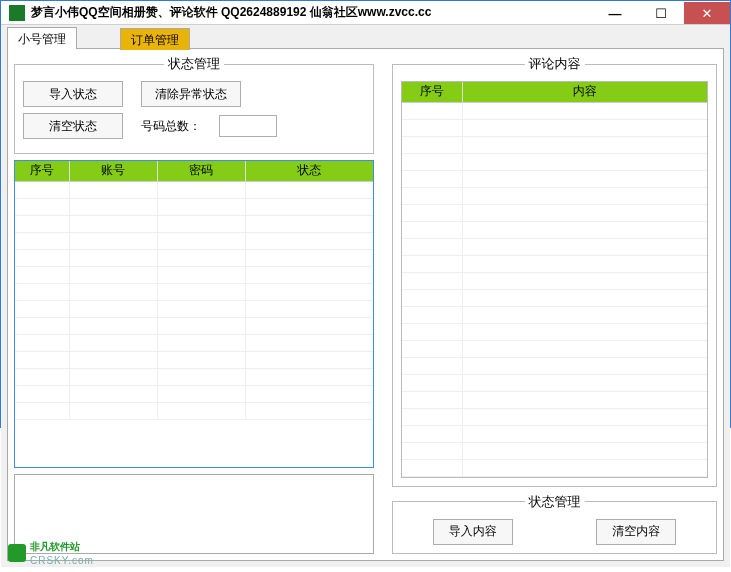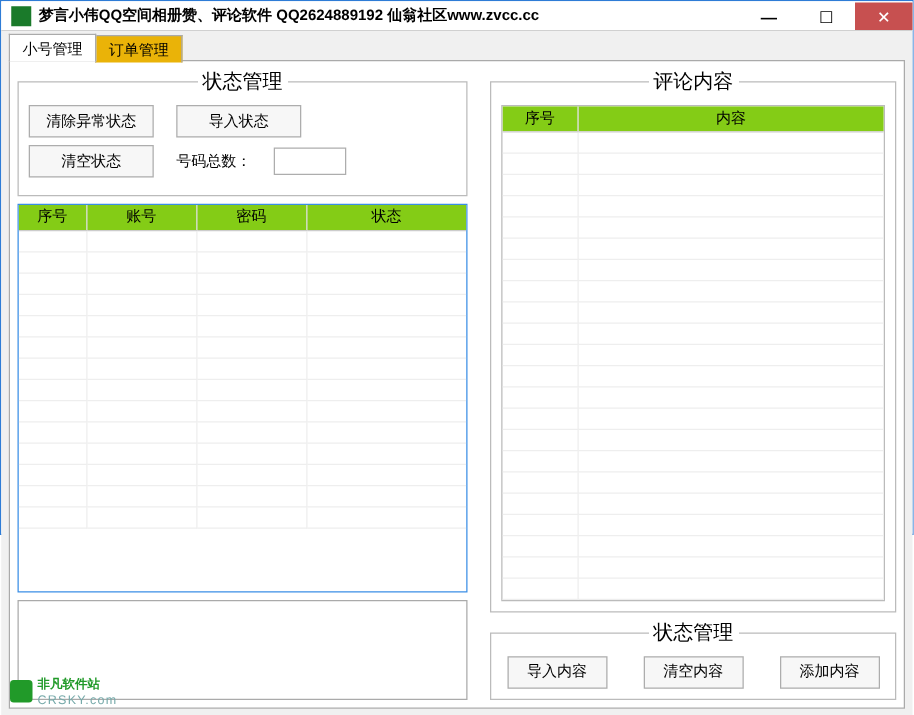--- a/index.html
+++ b/index.html
@@ -7,28 +7,28 @@
 .window { width: 731px; height: 428px; border: 1px solid #2e7cd6; display: flex; flex-direction: column; background: #fff; }
 .titlebar { height: 30px; background: #fff; display: flex; align-items: center; border-bottom: 1px solid #d0d0d0; }
 .titlebar-icon { width: 16px; height: 16px; margin: 0 6px 0 8px; background: #1a7a2a; display: inline-block; }
 .titlebar-text { flex: 1; font-weight: bold; font-size: 12px; color: #000; }
 .win-btns { display: flex; height: 100%; }
 .win-btn { width: 46px; height: 22px; display: flex; align-items: center; justify-content: center; font-size: 13px; background: #fff; border: none; margin-top: 1px; }
 .win-btn.min { font-weight: bold; }
 .win-btn.max { }
 .win-btn.close { background: #c75050; color: #fff; width: 46px; }
 .client { flex: 1; padding: 2px 6px 6px 6px; background: #f0f0f0; display: flex; flex-direction: column; }
-.tabs { display: flex; height: 22px; }
+.tabs { display: flex; height: 22px; gap: 44px; }
 .tab { padding: 3px 10px 0 10px; border: 1px solid #aaa; border-bottom: none; background: #fff; margin-right: -1px; font-size: 12px; cursor: pointer; position: relative; z-index: 2; }
 .tab.inactive { background: #eab308; z-index: 0; top: 1px; }
 .tab-panel { flex: 1; border: 1px solid #aaa; background: #fff; margin-top: -1px; padding: 6px; display: flex; gap: 6px; }
 .left-col { width: 360px; display: flex; flex-direction: column; gap: 6px; }
 .right-col { flex: 1; display: flex; flex-direction: column; gap: 6px; margin-left: 12px; }
 fieldset { border: 1px solid #bbb; padding: 8px 8px; position: relative; }
-fieldset > legend { padding: 0 4px; font-size: 16px; text-align: left; margin: 0 auto; }
+fieldset > legend { padding: 0 4px; font-size: 13px; text-align: left; margin: 0 auto; }
 .row { display: flex; align-items: center; gap: 18px; margin-bottom: 6px; }
 .btn { height: 26px; padding: 0 8px; min-width: 100px; background: #f7f7f7; border: 1px solid #adadad; font-size: 12px; cursor: pointer; font-family: inherit; }
 .btn.small { min-width: 80px; }
 .lbl { font-size: 12px; }
 .count-field { width: 58px; height: 22px; border: 1px solid #adadad; background: #fff; display: inline-block; }
 .grid-area { border: 1px solid #3a8ee6; flex: 1; background: #fff; overflow: hidden; }
 .grid-area.right-grid { border: 1px solid #bbb; }
 table { border-collapse: collapse; width: 100%; table-layout: fixed; }
 th { background: #84cc16; border-right: 1px solid #ddd; border-bottom: 1px solid #ccc; height: 20px; font-weight: normal; font-size: 12px; }
 th:last-child { border-right: none; }
@@ -62,22 +62,22 @@
       <div class="tab">小号管理</div>
       <div class="tab inactive">订单管理</div>
     </div>
 
     <div class="tab-panel">
 
       <div class="left-col">
         <fieldset>
           <legend>状态管理</legend>
           <div class="row">
+            <button class="btn">导入状态</button>
             <button class="btn">清除异常状态</button>
-            <button class="btn">导入状态</button>
           </div>
           <div class="row">
             <button class="btn">清空状态</button>
             <span class="lbl">号码总数：</span>
             <span class="count-field"></span>
           </div>
         </fieldset>
 
         <div class="grid-area">
           <table>
@@ -295,21 +295,20 @@
             </table>
           </div>
         </fieldset>
 
         <div class="bottom-actions">
           <fieldset>
             <legend>状态管理</legend>
             <div class="bottom-btn-row">
               <button class="btn small">导入内容</button>
               <button class="btn small">清空内容</button>
-              <button class="btn small">添加内容</button>
             </div>
           </fieldset>
         </div>
       </div>
     </div>
   </div>
 </div>
 
 <div class="watermark">
   <span class="wm-ico"></span>

